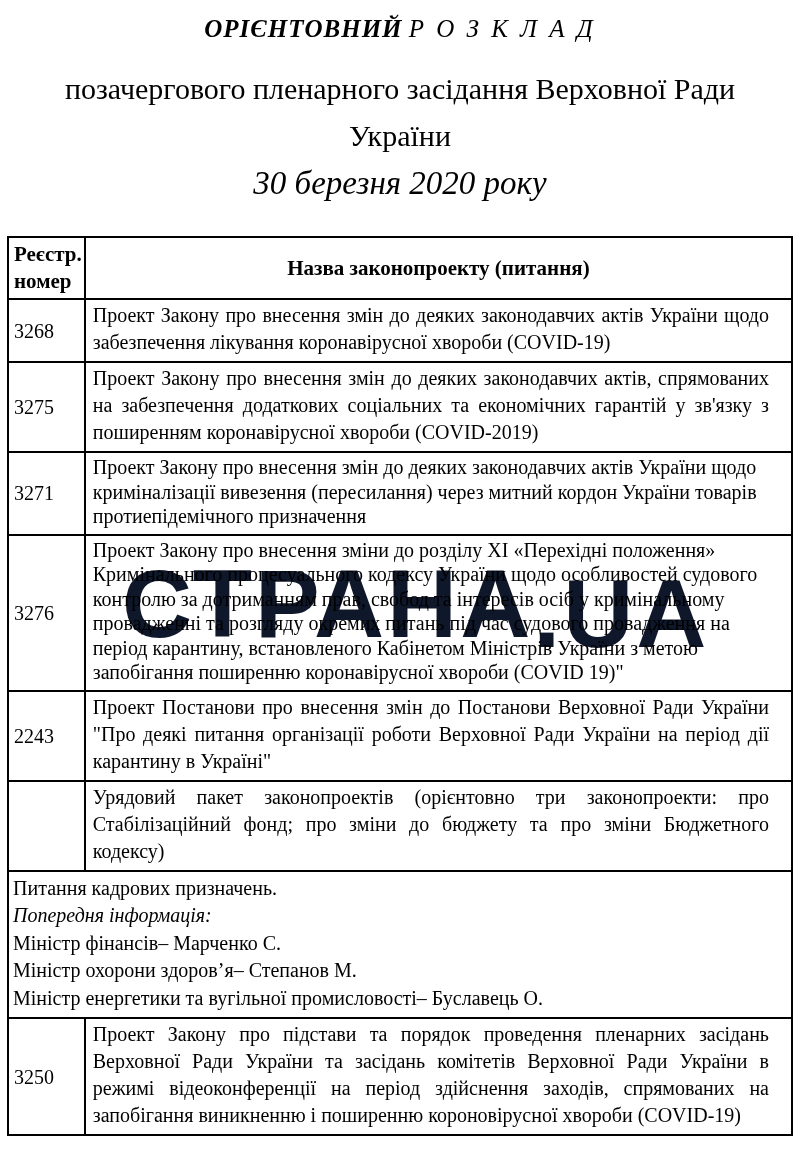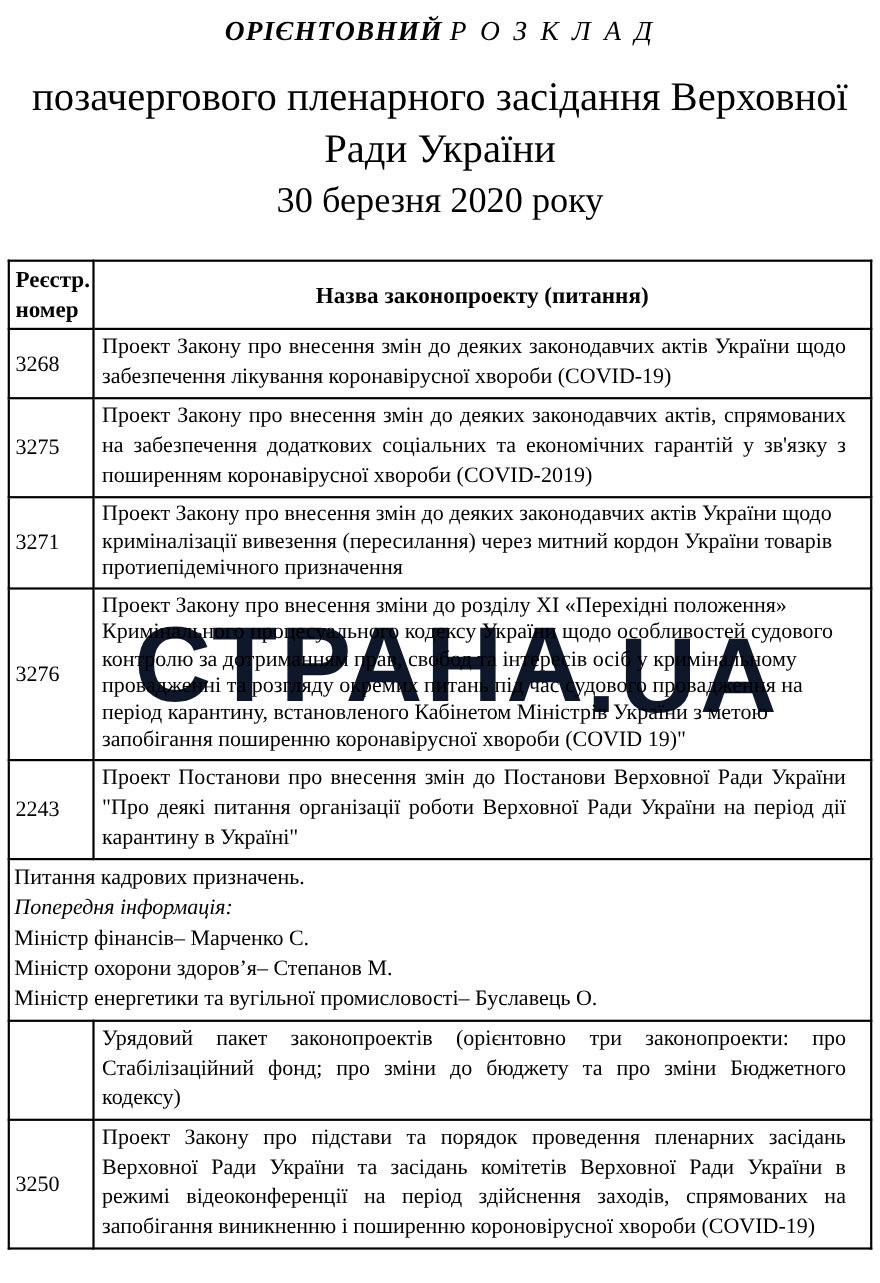--- a/index.html
+++ b/index.html
@@ -22,29 +22,30 @@
     z-index: 2;
   }
   .title-line1 {
     font-size: 25px;
     line-height: 34px;
     margin-bottom: 19px;
   }
   .title-line1 .t-bold { font-weight: bold; font-style: italic; letter-spacing: 1px; }
   .title-line1 .t-spaced { font-style: italic; letter-spacing: 3px; }
   .title-subtitle {
-    font-size: 37px;
+    font-size: 30px;
     line-height: 47px;
     max-width: 762px;
     margin: 0 auto;
     font-weight: normal;
   }
   .title-date {
     font-size: 33px;
     line-height: 48px;
+    font-style: italic;
   }
 
   
   .watermark {
     position: absolute;
     left: 122px;
     top: 548px;
     font-family: "Liberation Sans", sans-serif;
     font-weight: bold;
     font-size: 97px;
@@ -155,32 +156,32 @@
       <td class="txt">Проект Закону про внесення зміни до розділу XI «Перехідні положення» Кримінального процесуального кодексу України щодо особливостей судового контролю за дотриманням прав, свобод та інтересів осіб у кримінальному провадженні та розгляду окремих питань під час судового провадження на період карантину, встановленого Кабінетом Міністрів України з метою запобігання поширенню коронавірусної хвороби (COVID 19)"</td>
     </tr>
 
 
     <tr>
       <td class="num">2243</td>
       <td class="txt">Проект Постанови про внесення змін до Постанови Верховної Ради України "Про деякі питання організації роботи Верховної Ради України на період дії карантину в Україні"</td>
     </tr>
 
     <tr>
+      <td class="num"></td>
+      <td class="txt">Урядовий пакет законопроектів (орієнтовно три законопроекти: про Стабілізаційний фонд; про зміни до бюджету та про зміни Бюджетного кодексу)</td>
+    </tr>
+
+    <tr>
       <td class="personnel" colspan="2">
         <div>Питання кадрових призначень.</div>
         <div class="it">Попередня інформація:</div>
         <div>Міністр фінансів– Марченко С.</div>
         <div>Міністр охорони здоров’я– Степанов М.</div>
         <div>Міністр енергетики та вугільної промисловості– Буславець О.</div>
       </td>
     </tr>
 
     <tr>
-      <td class="num"></td>
-      <td class="txt">Урядовий пакет законопроектів (орієнтовно три законопроекти: про Стабілізаційний фонд; про зміни до бюджету та про зміни Бюджетного кодексу)</td>
-    </tr>
-
-    <tr>
       <td class="num">3250</td>
       <td class="txt">Проект Закону про підстави та порядок проведення пленарних засідань Верховної Ради України та засідань комітетів Верховної Ради України в режимі відеоконференції на період здійснення заходів, спрямованих на запобігання виникненню і поширенню короновірусної хвороби (COVID-19)</td>
     </tr>
   </tbody>
 </table>
 
 </body></html>

